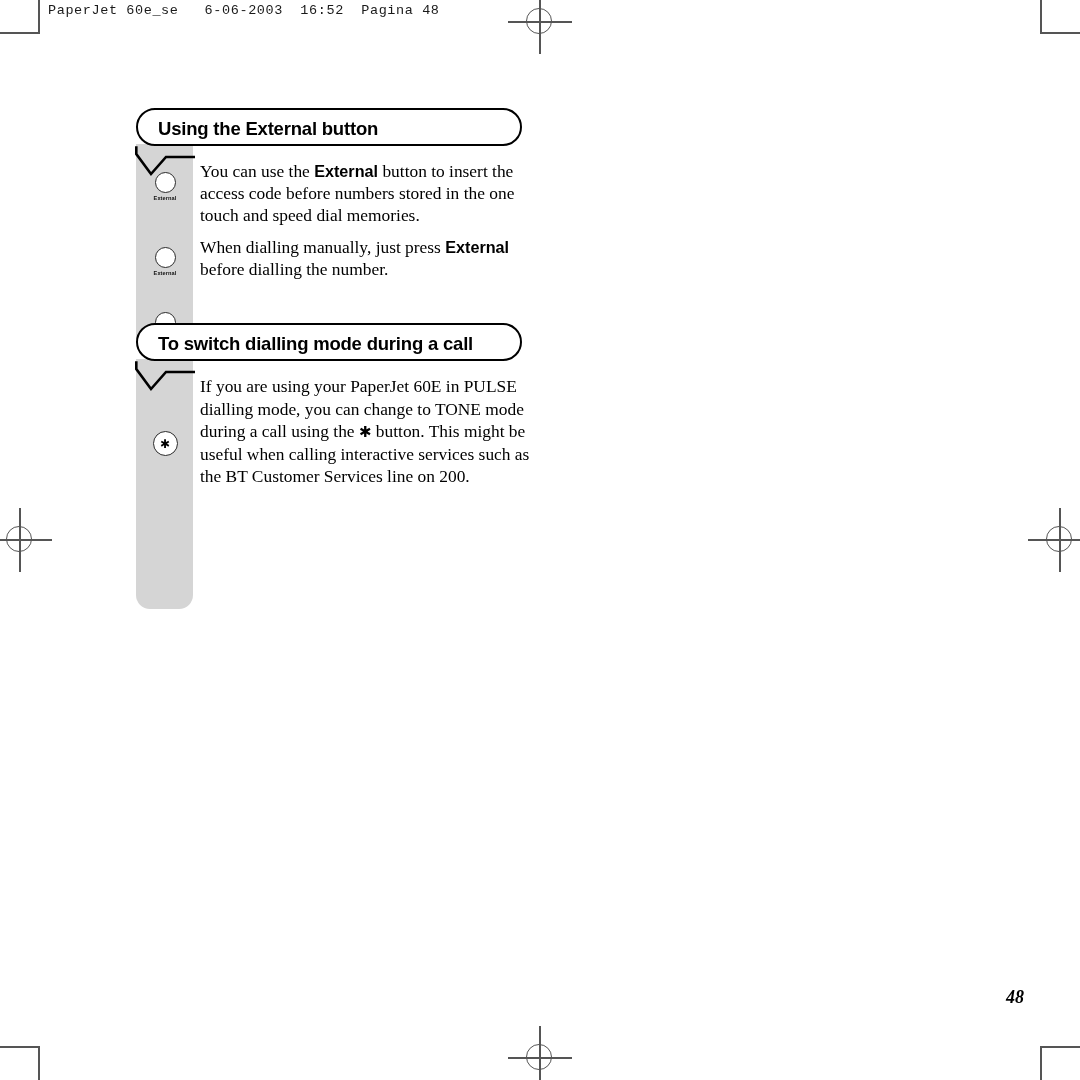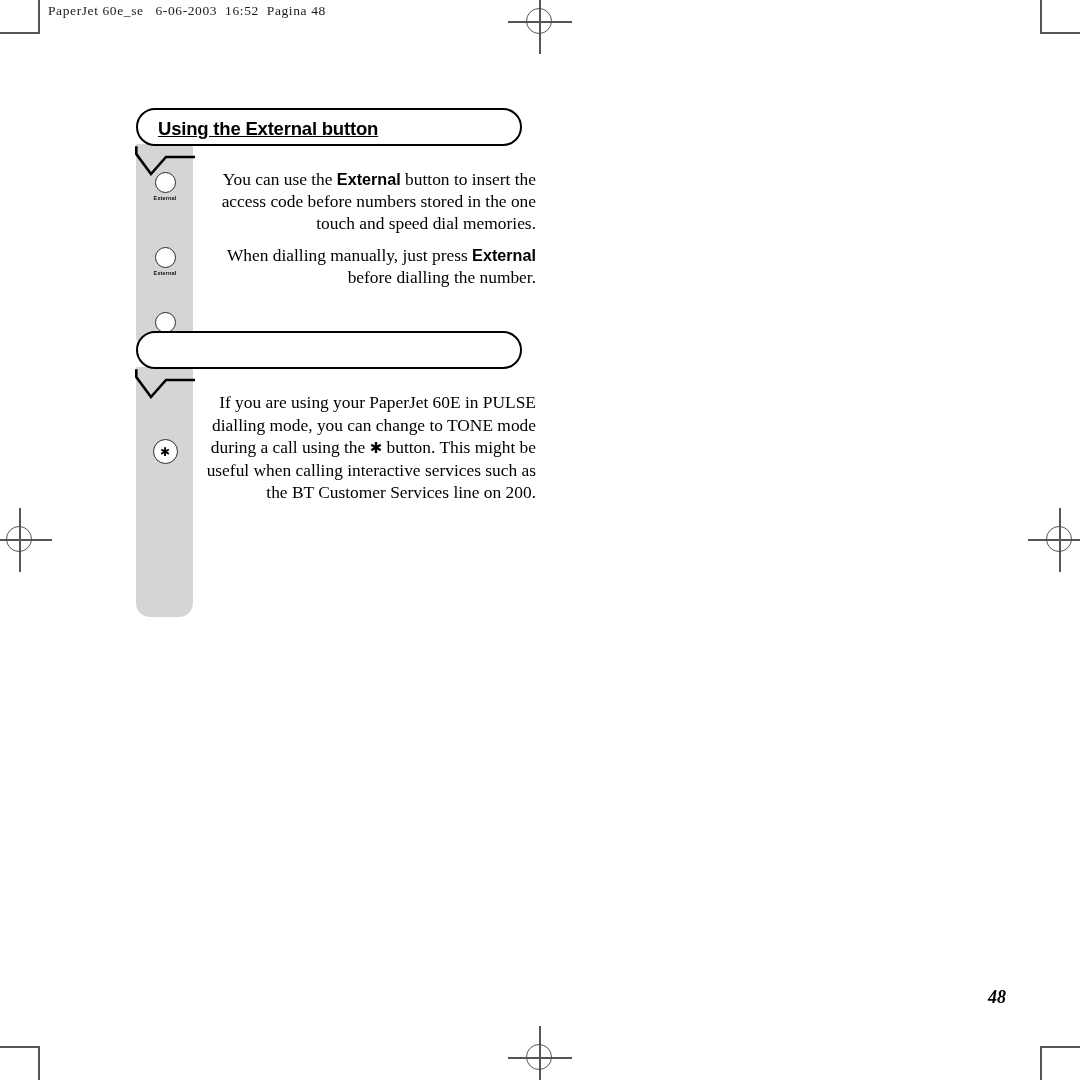--- a/index.html
+++ b/index.html
@@ -56,41 +56,41 @@
   .reg-top    { top: -10px;  left: 508px; }
   .reg-bottom { bottom: -10px; left: 508px; }
   .reg-left   { left: -12px;  top: 508px; }
   .reg-right  { right: -12px; top: 508px; }
 
   
   .slug {
     position: absolute;
     top: 3px;
     left: 48px;
-    font-family: Liberation Serif, serif;
+    font-family: Liberation Mono, monospace;
     font-size: 13.5px;
     letter-spacing: 0.6px;
     color: #1a1a1a;
     white-space: pre;
   }
 
   
   .content {
     position: absolute;
     left: 136px;
     top: 108px;
     width: 400px;
   }
 
   
   .section { position: relative; }
   .section + .section { margin-top: 43px; }
 
   
-  .bubble-wrap { position: relative; z-index: 3; text-decoration: underline; }
+  .bubble-wrap { position: relative; z-index: 3; }
   .bubble {
     position: relative;
     border: 2.6px solid #000;
     border-radius: 21px;
     background: #fff;
     height: 38px;
     line-height: 38px;
     padding: 0 16px 0 20px;
     box-sizing: border-box;
     width: 386px;
@@ -170,22 +170,22 @@
     margin-left: 64px;
     padding-top: 14px;
     position: relative;
     z-index: 2;
   }
   .para {
     font-family: "Liberation Serif", serif;
     font-size: 17.4px;
     line-height: 22.1px;
     color: #000;
-    margin: 8px 0 10px 0;
-    text-align: right;
+    margin: 0 0 10px 0;
+    text-align: left;
   }
   .para:last-child { margin-bottom: 0; }
   .para b {
     font-family: "Liberation Sans", sans-serif;
     font-weight: bold;
     font-size: 16.2px;
   }
   .para i {
     font-style: italic;
   }
@@ -196,21 +196,21 @@
   }
   .star-inline {
     font-family: "DejaVu Sans", sans-serif;
     font-size: 15px;
     font-weight: bold;
   }
 
   
   .folio {
     position: absolute;
-    right: 74px;
+    right: 56px;
     bottom: 72px;
     font-family: "Liberation Serif", serif;
     font-style: italic;
     font-weight: bold;
     font-size: 18px;
     color: #000;
     margin-left: 16px;
   }
 </style>
 </head>
@@ -272,21 +272,21 @@
     </div>
     <div class="section">
       <div class="strip" style="height: 250px;">
         <div class="btn" style="top: 72px;">
           <div class="btn-circle star">
             <div class="btn-star-glyph">✱</div>
           </div>
         </div>
       </div>
       <div class="bubble-wrap">
-        <div class="bubble"><div class="bubble-tail"><svg width="62" height="36" viewBox="0 0 62 36">
+        <div class="bubble"><span class="bubble-title">To switch dialling mode during a call</span><div class="bubble-tail"><svg width="62" height="36" viewBox="0 0 62 36">
               <path d="M1.3,1.3 L1.3,9 L16,29 L31,12 L60,12" fill="none" stroke="#000" stroke-width="2.6" stroke-linejoin="miter"></path>
             </svg></div></div>
       </div>
       <div class="body-col">
         <p class="para"><span>If you are using your PaperJet 60E in PULSE dialling mode, you can change to TONE mode during a call using the </span><span class="star-inline">✱</span><span> button. This might be useful when calling interactive services such as the BT Customer Services line on 200.</span></p>
       </div>
     </div>
   </div>
 
 <div class="folio">48</div>

